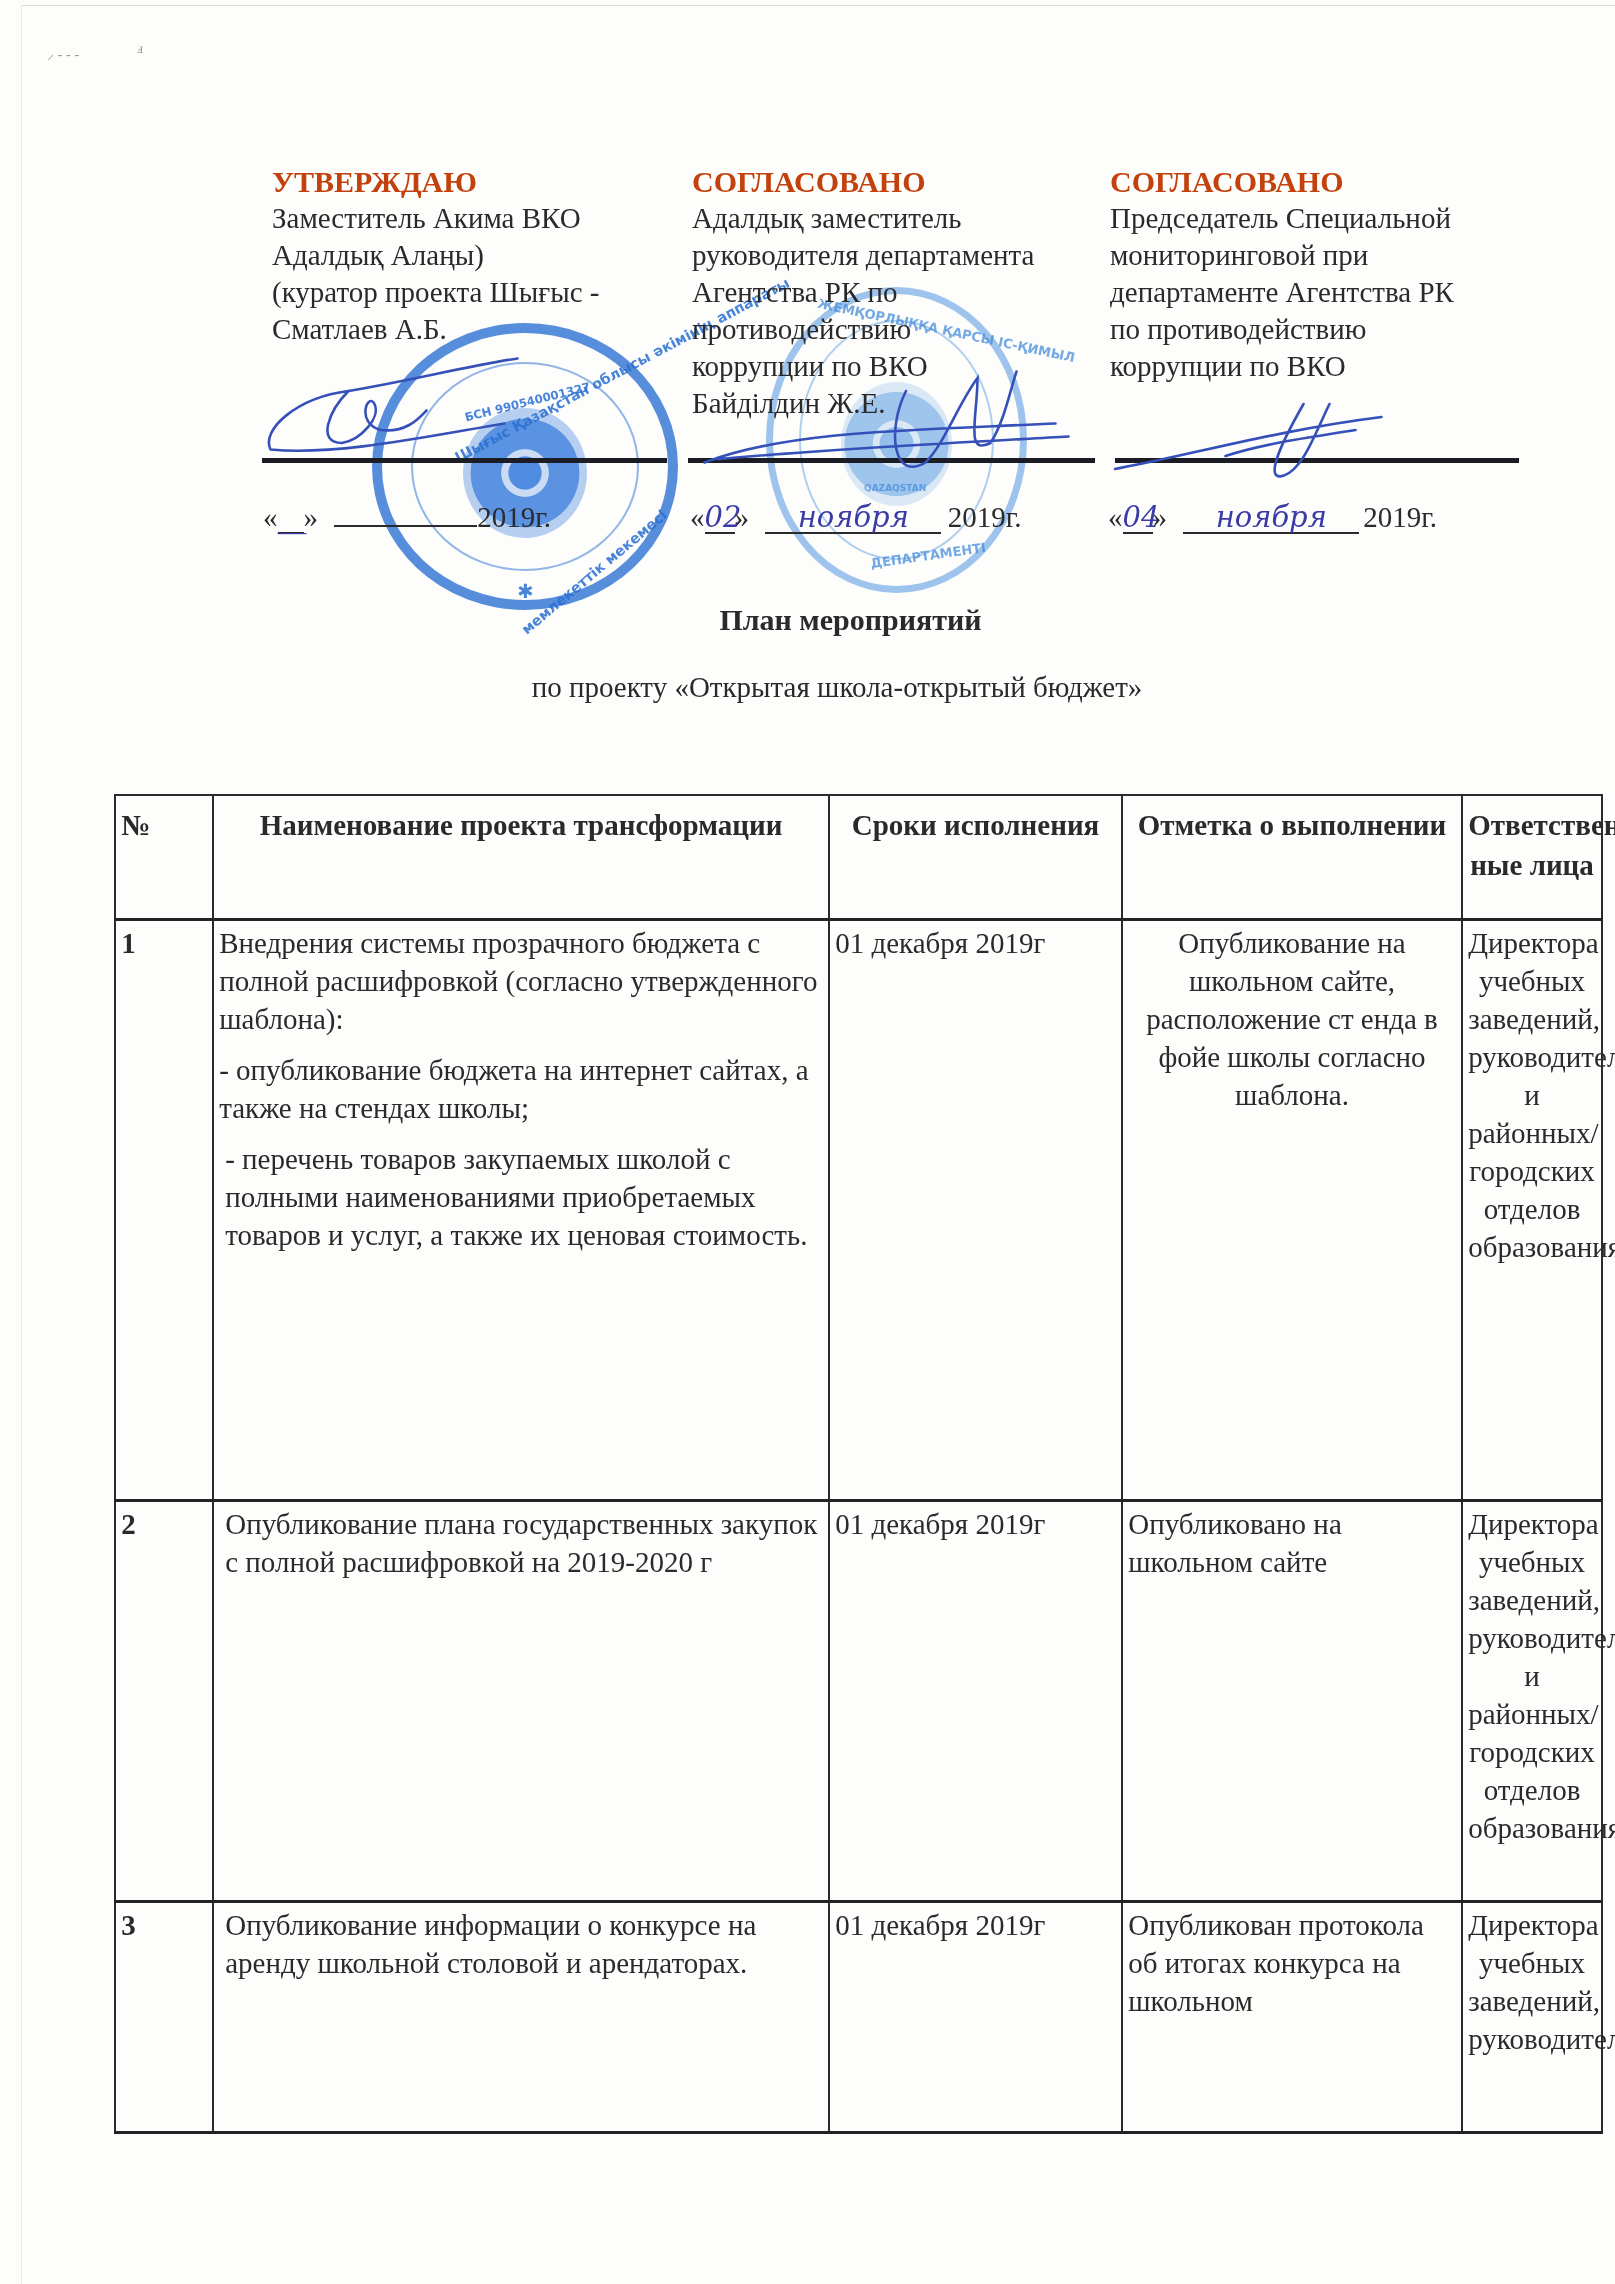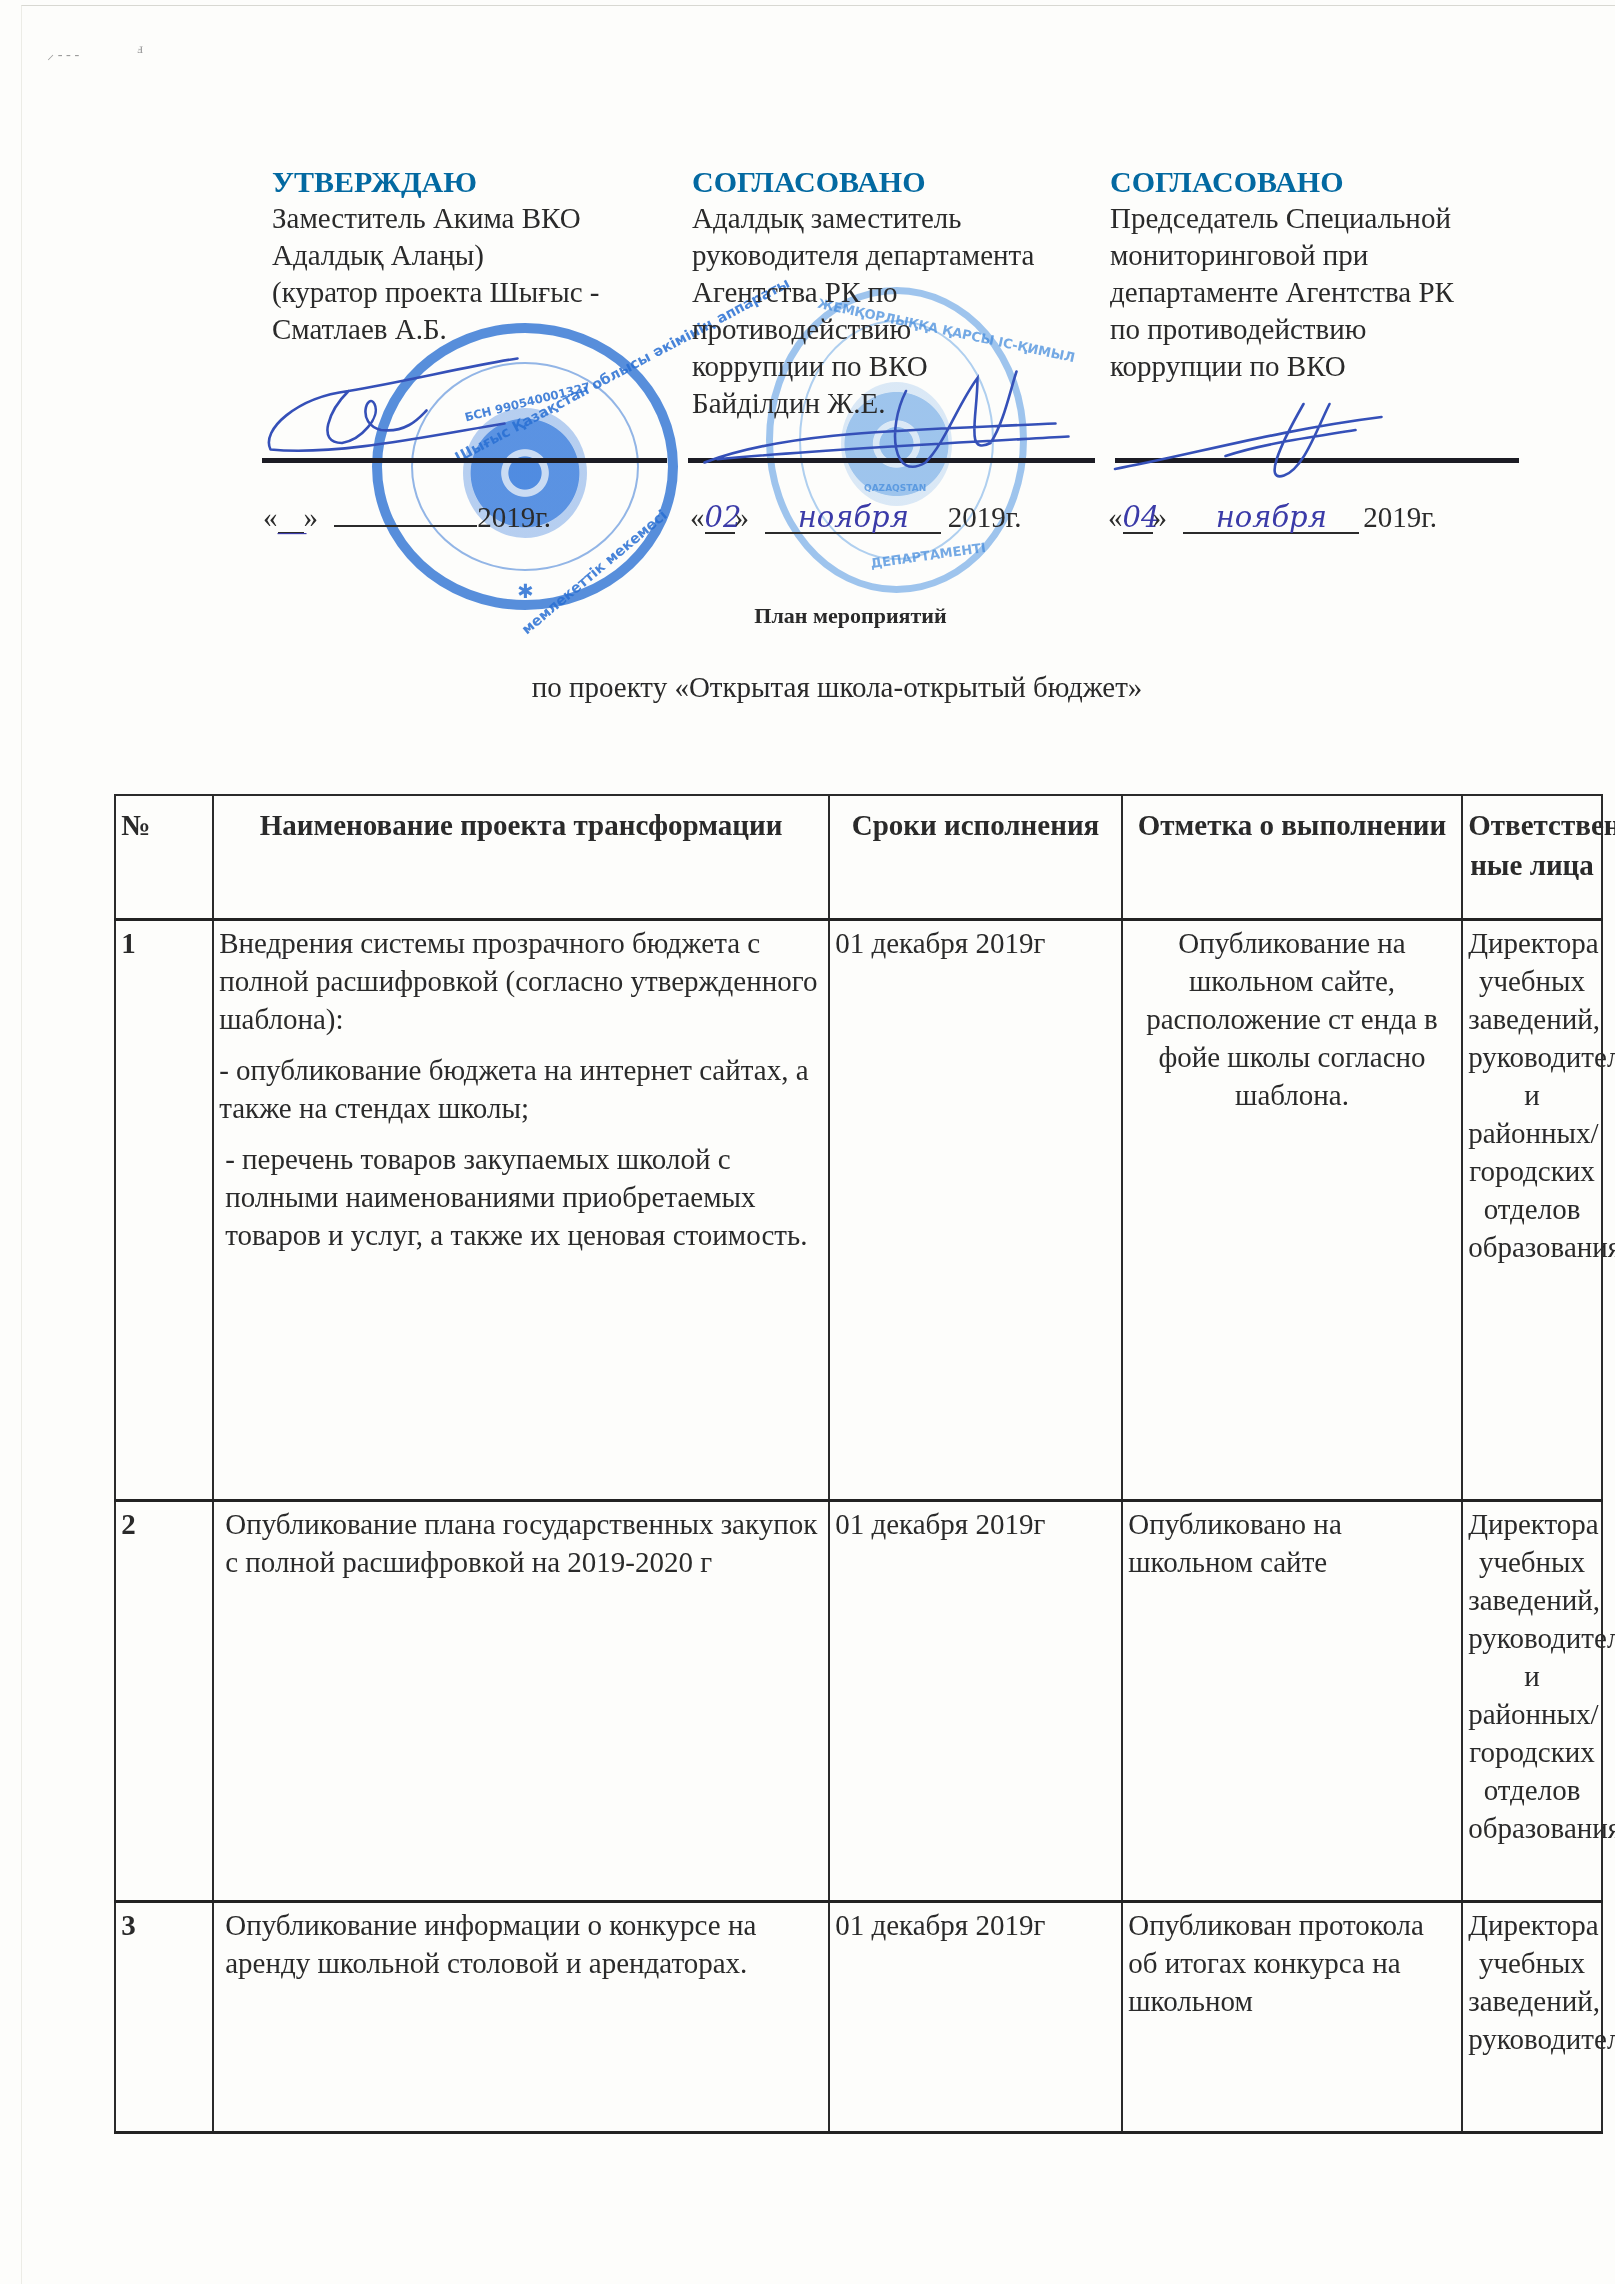--- a/index.html
+++ b/index.html
@@ -9,21 +9,21 @@
     font-family: "Liberation Serif", "DejaVu Serif", serif;
     color: #2a2a2a;
   }
   .page-edge {
     position: absolute; left: 21px; top: 5.2px; right: 0; bottom: 0;
     border-left: 1.3px solid #ecece6; border-top: 1.3px solid #d8d8d2;
   }
   .scan-mark { position: absolute; color: #9a9a9a; font-size: 14.3px; }
 
   .approval-block { position: absolute; top: 163px; font-size: 29px; line-height: 37px; }
-  .approval-block .heading { font-weight: bold; font-size: 30px; color: #0369a1; }
+  .approval-block .heading { font-weight: bold; font-size: 30px; color: #c2410c; }
   .approval-block .line { white-space: nowrap; }
   #block-1 { left: 272px; width: 404px; }
   #block-2 { left: 692px; width: 417px; }
   #block-3 { left: 1110px; width: 430px; }
 
   .sign-line {
     position: absolute; top: 458px; height: 4.6px; background: #1c1c24;
   }
   .date-row {
     position: absolute; top: 501px; font-size: 29px; white-space: nowrap; color: #2b2b2b;
@@ -48,21 +48,21 @@
   #stamp-2 .ring { border: 7.8px solid rgba(80,150,225,0.55); }
   #stamp-2 .inner { left: 33px; top: 33px; right: 33px; bottom: 33px; border: 2.6px solid rgba(80,150,225,0.45); }
   #stamp-2 .emblem { left: 75px; top: 95px; width: 111px; height: 124px;
      background: radial-gradient(circle, rgba(80,150,225,0.6) 0 20%, rgba(80,150,225,0.2) 21% 28%, rgba(80,150,225,0.55) 29% 62%, rgba(80,150,225,0.2) 63% 100%); }
   #stamp-2 .txt { color: rgba(70,140,220,0.75); font-size: 13px; }
 
   .signature { position: absolute; }
   .signature path { fill: none; stroke: #3550b8; stroke-width: 4; stroke-linecap: round; }
 
   .title { position: absolute; left: 0; right: 0; text-align: center; }
-  #doc-title { top: 603px; font-size: 22px; font-weight: bold; }
+  #doc-title { top: 603px; font-size: 30px; font-weight: bold; }
   #doc-subtitle { top: 671px; font-size: 29px; }
 
   table.plan {
     position: absolute; left: 114px; top: 794px; width: 1487px;
     border-collapse: collapse; table-layout: fixed;
     font-size: 29px; line-height: 38px;
   }
   table.plan td, table.plan th {
     border: 2px solid #2b2b2b; vertical-align: top; padding: 3.9px 5.2px 6.5px 5.2px;
   }

